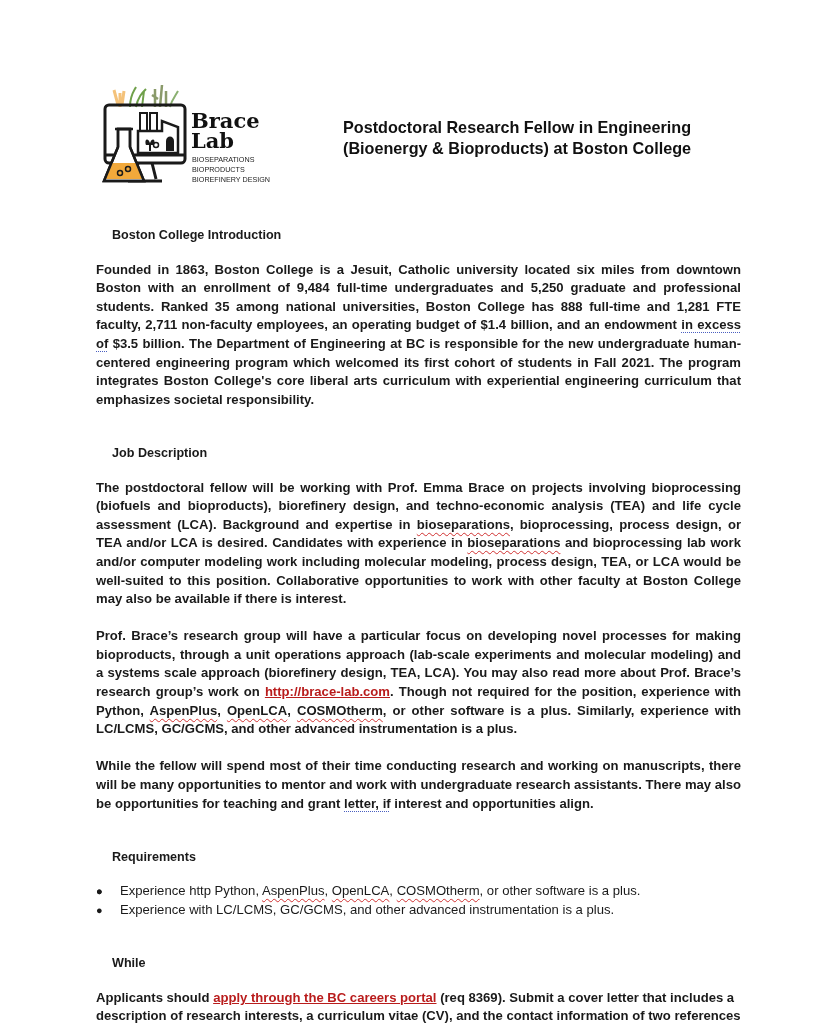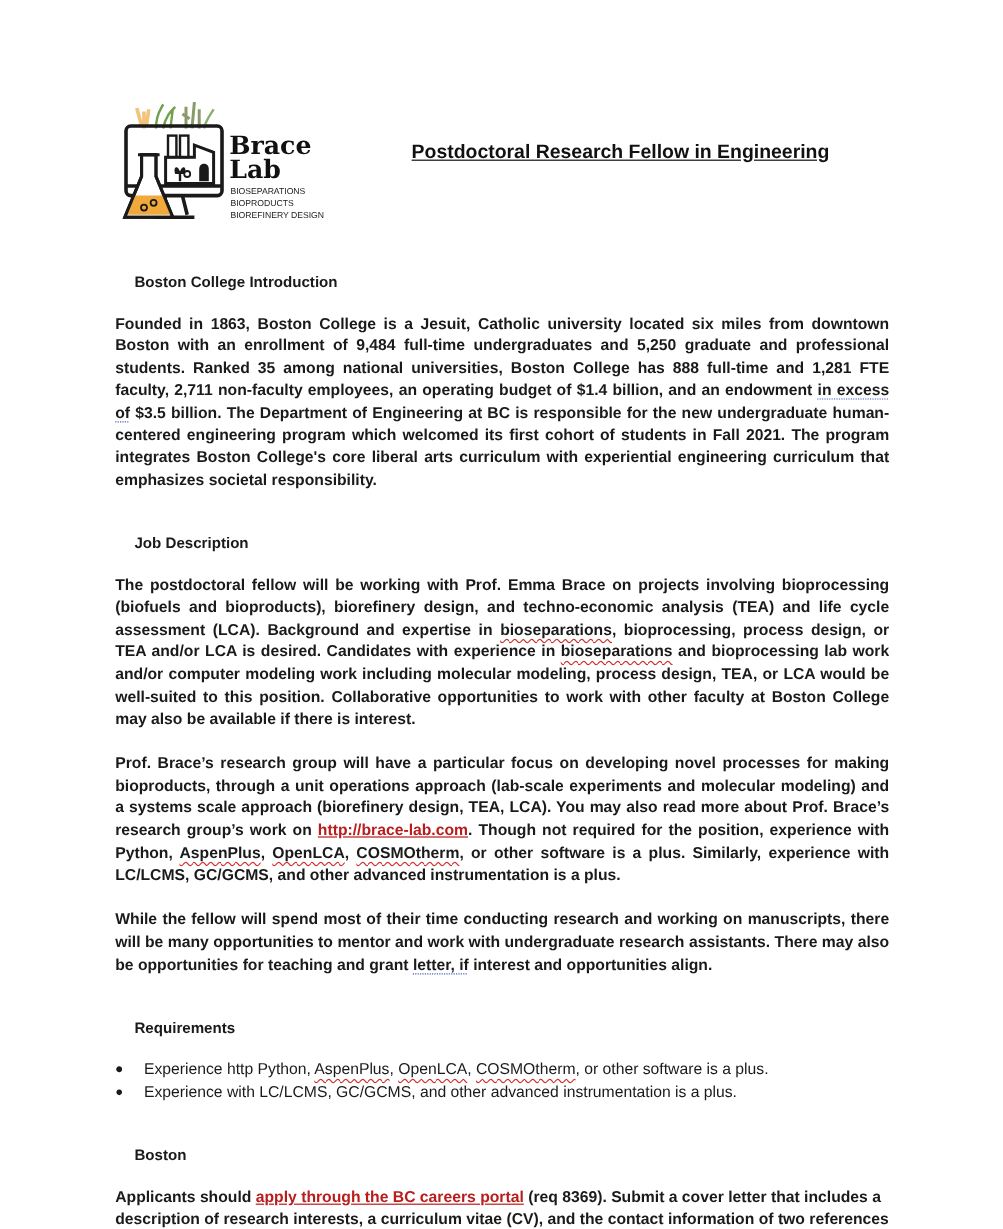--- a/index.html
+++ b/index.html
@@ -54,21 +54,20 @@
     .job-title {
       position: absolute;
       left: 343px;
       top: 117px;
       width: 400px;
       font-family: "Liberation Sans", sans-serif;
       font-weight: bold;
       font-size: 16.2px;
       line-height: 21px;
       color: #111;
-      text-decoration: underline;
     }
     
     .content {
       position: absolute;
       left: 96px;
       top: 210px;
       width: 645px;
       font-size: 13.1px;
       line-height: 18.6px;
     }
@@ -160,20 +159,21 @@
     </div>
     <div class="logo-sub">
       <div>BIOSEPARATIONS</div>
       <div>BIOPRODUCTS</div>
       <div>BIOREFINERY DESIGN</div>
     </div>
   </div>
 
   <div class="job-title">
     <div>Postdoctoral Research Fellow in Engineering</div>
+    <div>(Bioenergy &amp; Bioproducts) at Boston College</div>
   </div>
 
   <div class="content">
 
     <h2 class="section-heading">Boston College Introduction</h2>
     <p class="para"><span>Founded in 1863, Boston College is a Jesuit, Catholic university located six miles from downtown Boston with an enrollment of 9,484 full-time undergraduates and 5,250 graduate and professional students. Ranked 35 among national universities, Boston College has 888 full-time and 1,281 FTE faculty, 2,711 non-faculty employees, an operating budget of $1.4 billion, and an endowment </span><span class="grammar">in excess of</span><span> $3.5 billion. The Department of Engineering at BC is responsible for the new undergraduate human-centered engineering program which welcomed its first cohort of students in Fall 2021. The program integrates Boston College's core liberal arts curriculum with experiential engineering curriculum that emphasizes societal responsibility.</span></p>
 
     <div class="gap"></div>
 
     <h2 class="section-heading">Job Description</h2>
@@ -191,17 +191,17 @@
 
     <h2 class="section-heading">Requirements</h2>
     <ul class="reqs">
       <li><span class="bullet">●</span></li>
       <li><span class="bullet">●</span><span>Experience http Python, </span><span class="spell">AspenPlus</span><span>, </span><span class="spell">OpenLCA</span><span>, </span><span class="spell">COSMOtherm</span><span>, or other software is a plus.</span></li>
       <li><span class="bullet">●</span><span>Experience with LC/LCMS, GC/GCMS, and other advanced instrumentation is a plus.</span></li>
     </ul>
 
     <div class="gap"></div>
 
-    <h2 class="section-heading">Boston</h2>
+    <h2 class="section-heading">While</h2>
     <p class="para left"><span>Applicants should </span><a class="link" href="#">apply through the BC careers portal</a><span> (req 8369). Submit a cover letter that includes a description of research interests, a curriculum vitae (CV), and the contact information of two references (who will only be contacted if the candidate is shortlisted for an interview). For further information or questions, please contact Professor Emma Brace at </span><a class="link" href="#">emma.brace@bc.edu</a><span>.</span></p>
 
   </div>
 </div>
 
 </body></html>

